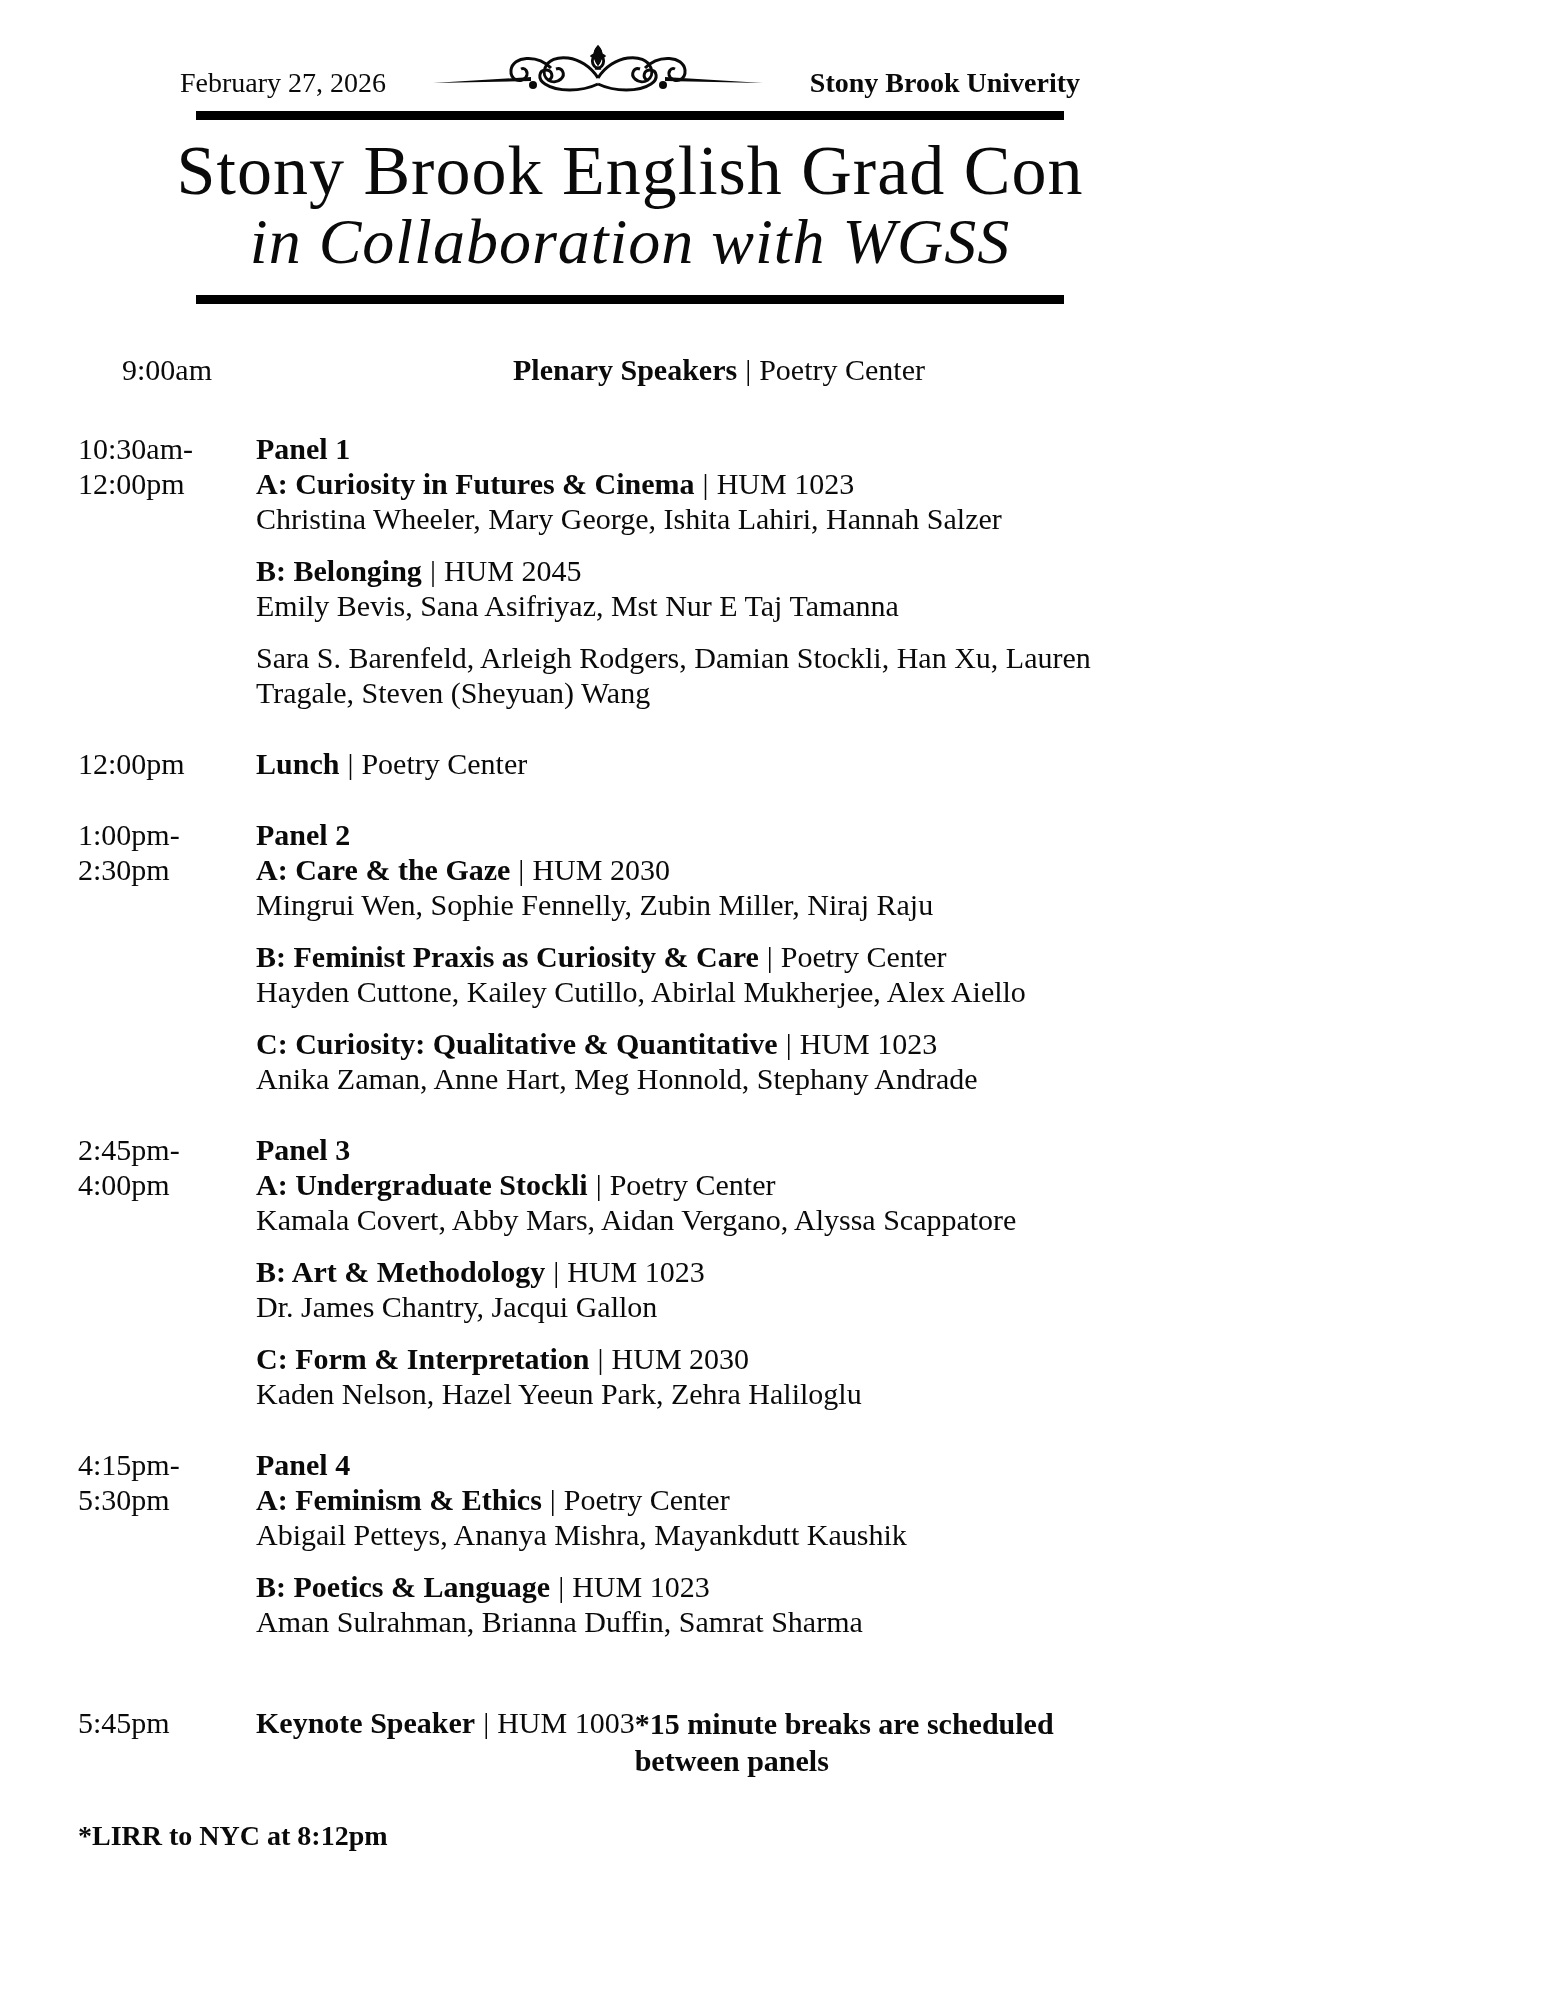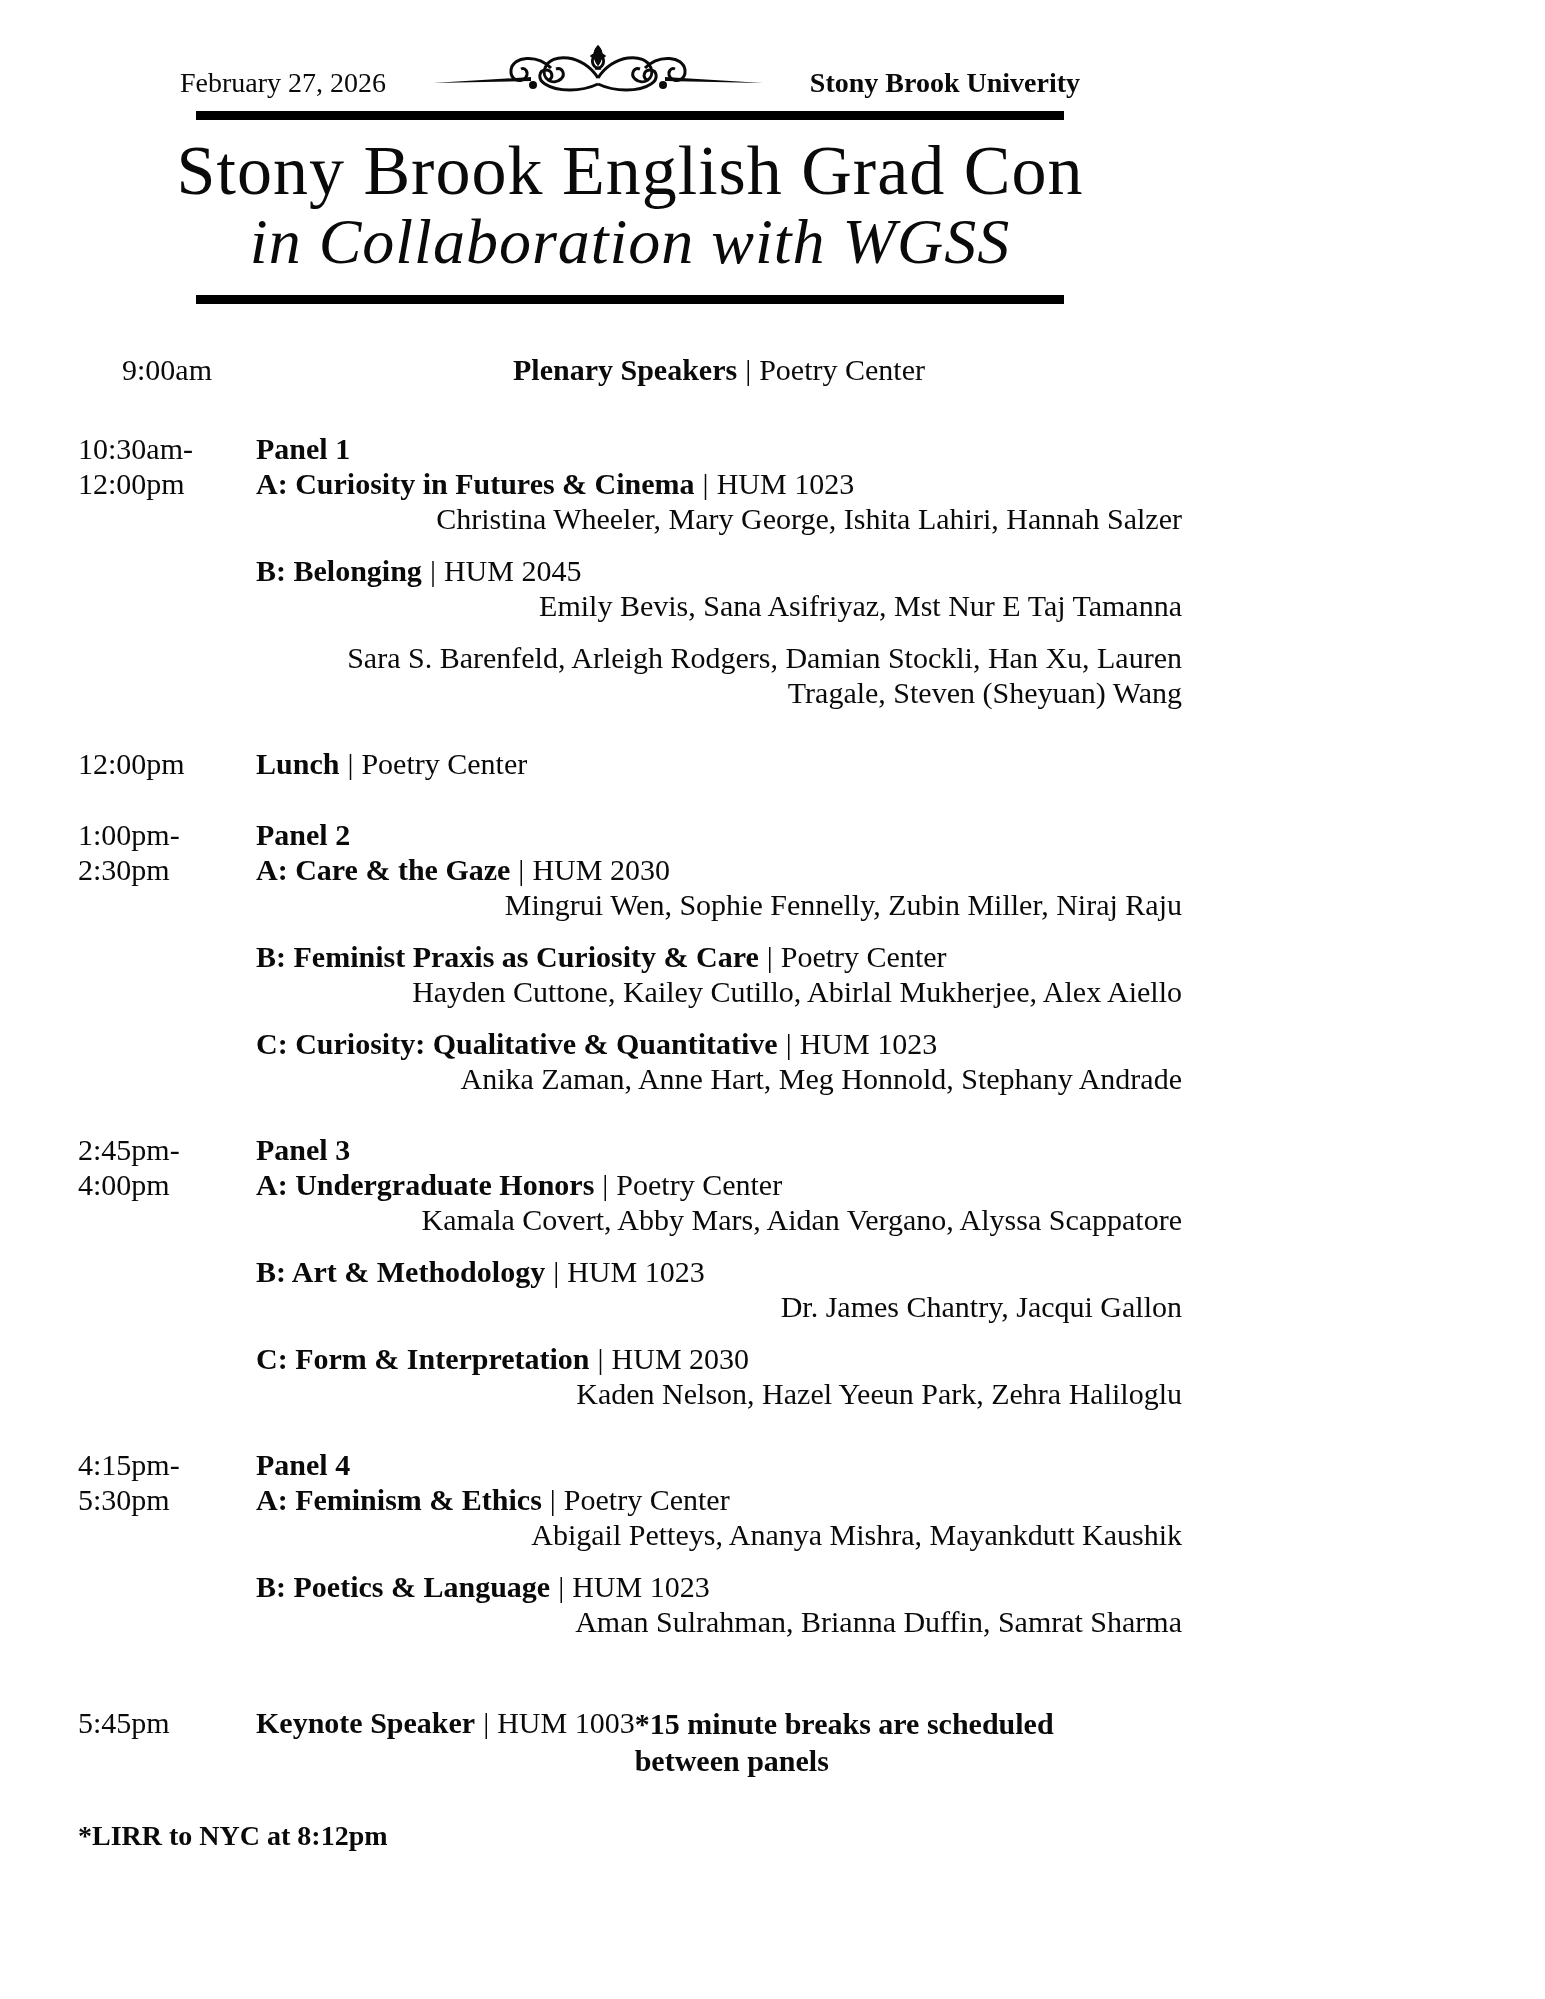--- a/index.html
+++ b/index.html
@@ -33,21 +33,21 @@
   }
   
   .schedule{margin-top:48px;font-size:30px;line-height:35px;}
   .block{display:grid;grid-template-columns:178px 1fr;margin-bottom:36px;}
   .block.plenary{margin-bottom:44px;text-align:center;}
   .block.panel4{margin-bottom:66px;}
   .block.keynote{grid-template-columns:178px max-content 1fr;}
   .b{font-weight:700;}
   .sep{font-weight:400;margin:0 8px;}
   .session + .session{margin-top:17px;}
-  .speakers{font-weight:400;text-align:right;}
+  .speakers{font-weight:400;}
   
   .note{
     width:560px;margin-left:auto;
     font-weight:700;font-size:30px;line-height:37px;
   }
   .lirr{
     margin-top:38px;text-align:left;padding-right:56px;
     font-weight:700;font-size:28px;line-height:37px;
   }
   .fl-st{fill:none;stroke:#0a0a0a;stroke-width:3;}
@@ -151,21 +151,21 @@
     </div>
 
     <div class="block">
       <div class="time">
         <div>2:45pm-</div>
         <div>4:00pm</div>
       </div>
       <div class="content">
         <div class="line b">Panel 3</div>
         <div class="session">
-          <div class="line"><span class="b">A: Undergraduate Honors</span><span class="sep">|</span><span>Poetry Center</span></div>
+          <div class="line"><span class="b">A: Undergraduate Stockli</span><span class="sep">|</span><span>Poetry Center</span></div>
           <div class="line speakers">Kamala Covert, Abby Mars, Aidan Vergano, Alyssa Scappatore</div>
         </div>
         <div class="session">
           <div class="line"><span class="b">B: Art &amp; Methodology</span><span class="sep">|</span><span>HUM 1023</span></div>
           <div class="line speakers">Dr. James Chantry, Jacqui Gallon</div>
         </div>
         <div class="session">
           <div class="line"><span class="b">C: Form &amp; Interpretation</span><span class="sep">|</span><span>HUM 2030</span></div>
           <div class="line speakers">Kaden Nelson, Hazel Yeeun Park, Zehra Haliloglu</div>
         </div>

